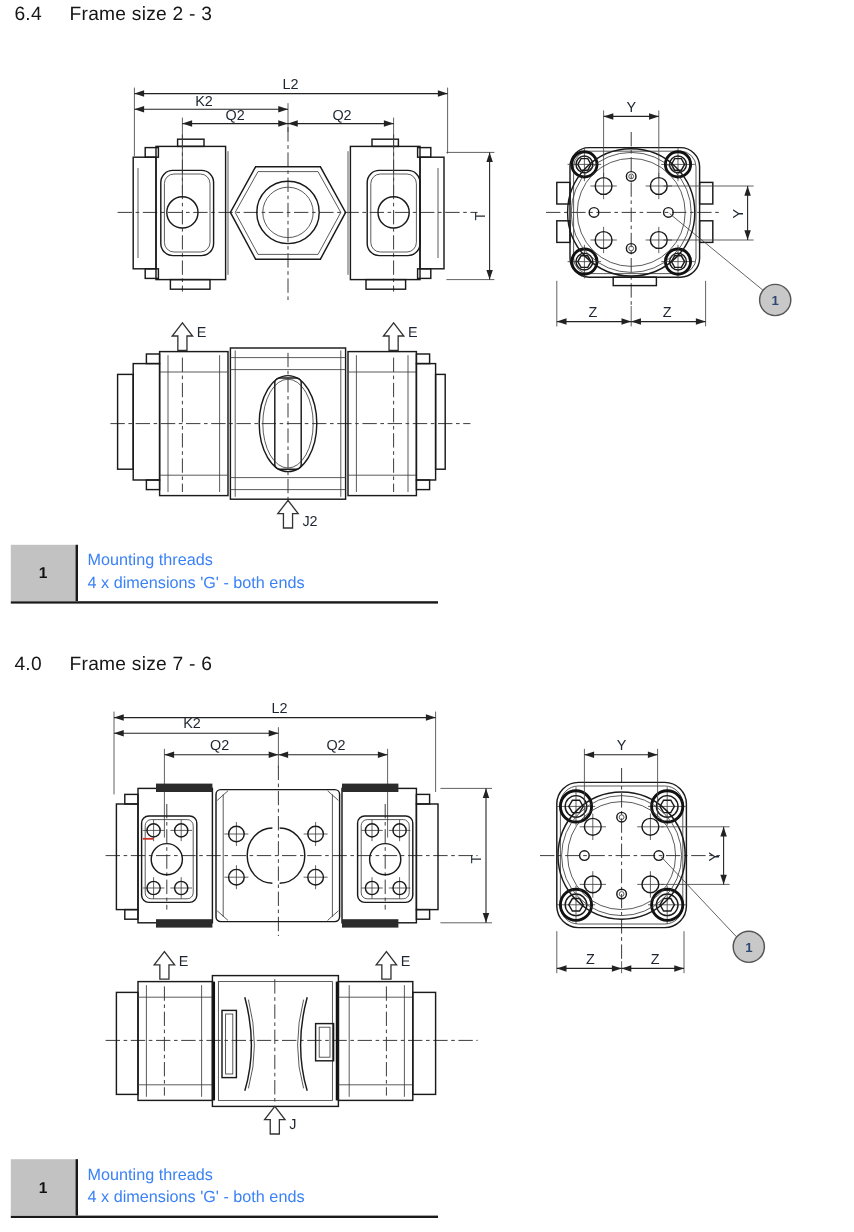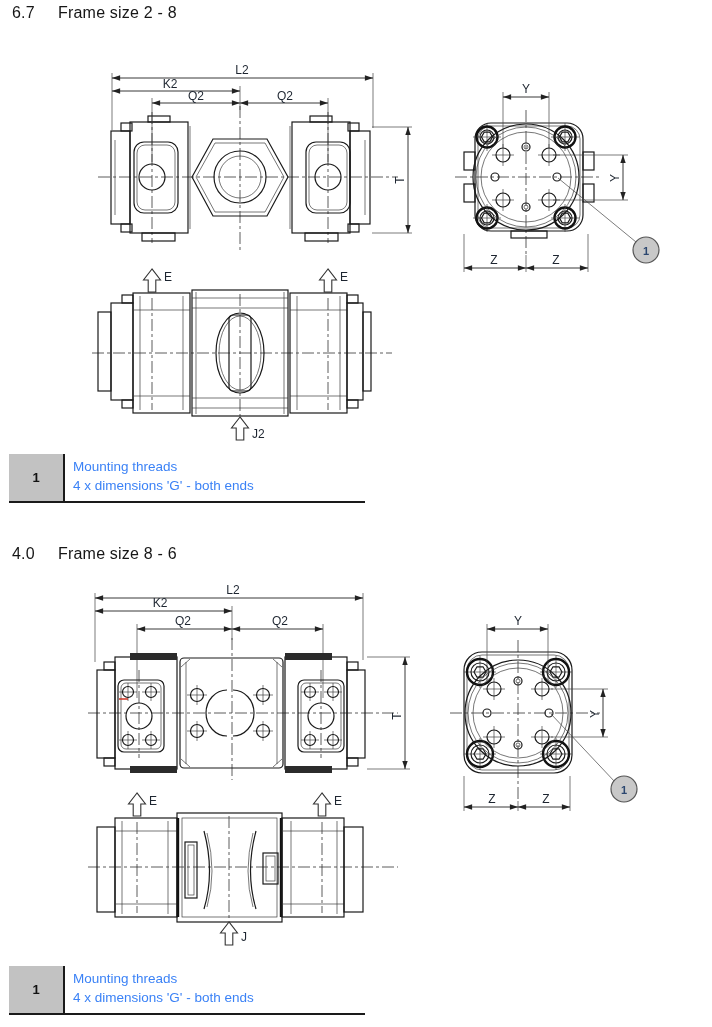--- a/index.html
+++ b/index.html
@@ -26,22 +26,22 @@
   .dt {font:12px "Liberation Sans",sans-serif;fill:#1d2530;text-anchor:middle}
   .dts{font:12px "Liberation Sans",sans-serif;fill:#1d2530;text-anchor:start}
   .arrow{fill:#fff;stroke:#333;stroke-width:1.1;stroke-linejoin:miter}
   .balloon-c{fill:#c8c8c8;stroke:#555;stroke-width:1.2}
   .balloon-t{font:bold 11px "Liberation Sans",sans-serif;fill:#2c4770;text-anchor:middle}
 </style>
 </head>
 <body>
 
 <div class="heading" style="top:4px">
-  <span class="num">6.7</span>
-  <span>Frame size 2 - 8</span>
+  <span class="num">6.4</span>
+  <span>Frame size 2 - 3</span>
 </div>
 
 <svg style="top:60px" width="712" height="392" viewBox="0 60 712 392">
   <defs>
     <marker id="m1" viewBox="0 0 10 10" refX="9.5" refY="5" markerWidth="10" markerHeight="10" orient="auto-start-reverse">
         <path d="M0.5,2 L9.5,5 L0.5,8 Z" fill="#222"></path>
       </marker>
   </defs>
 
   <g>
@@ -216,21 +216,21 @@
     <div class="note-num">1</div>
     <div class="note-text">
       <div>Mounting threads</div>
       <div>4 x dimensions 'G' - both ends</div>
     </div>
   </div>
 </div>
 
 <div class="heading" style="top:545px">
   <span class="num">4.0</span>
-  <span>Frame size 8 - 6</span>
+  <span>Frame size 7 - 6</span>
 </div>
 
 <svg style="top:585px" width="712" height="380" viewBox="0 585 712 380">
   <defs>
     <marker id="m2" viewBox="0 0 10 10" refX="9.5" refY="5" markerWidth="10" markerHeight="10" orient="auto-start-reverse">
         <path d="M0.5,2 L9.5,5 L0.5,8 Z" fill="#222"></path>
       </marker>
   </defs>
 
   <g>

